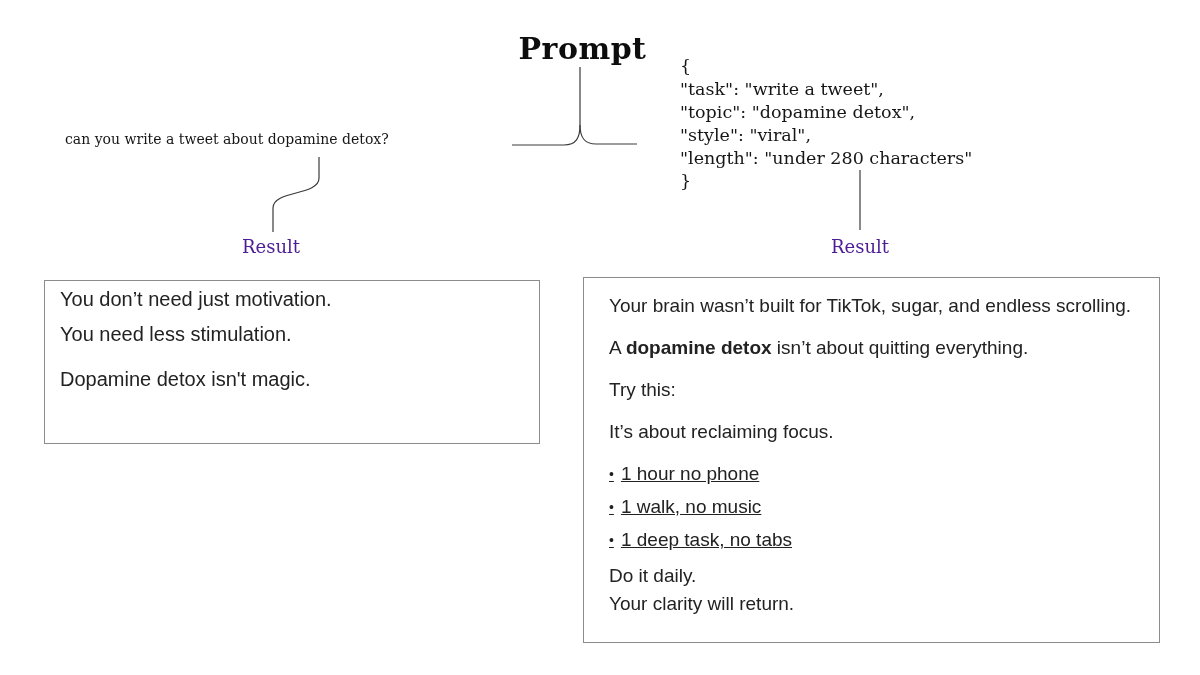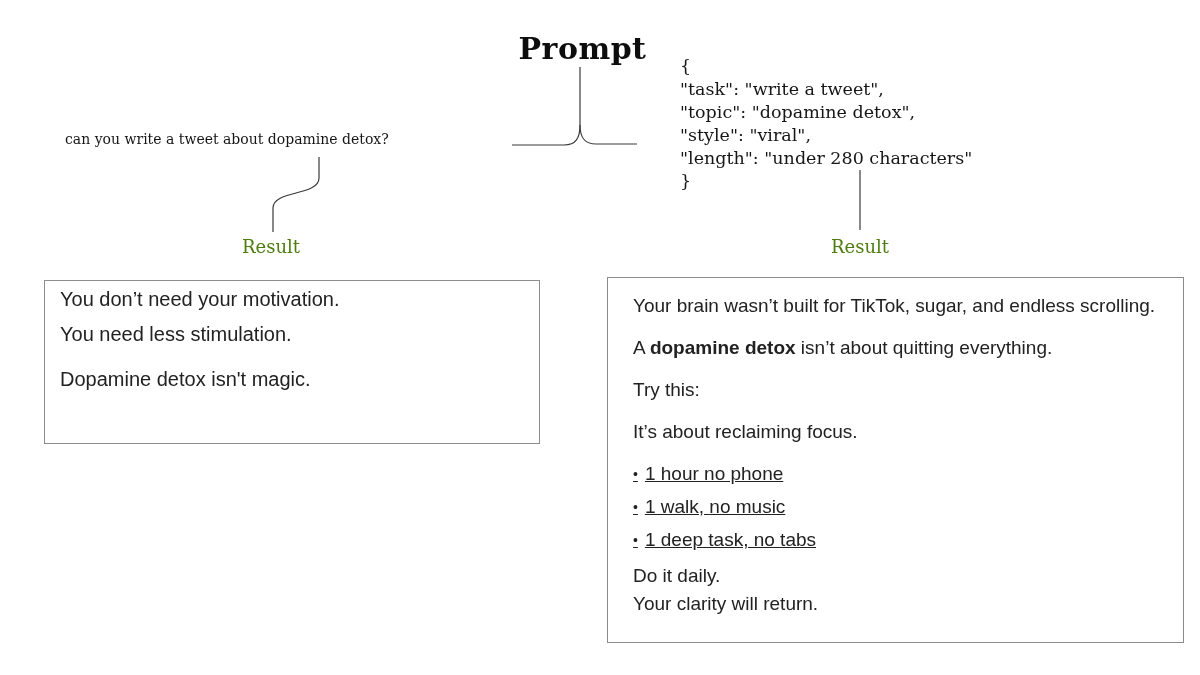--- a/index.html
+++ b/index.html
@@ -32,41 +32,41 @@
   .json-prompt {
     position:absolute; left:680px; top:55px;
     font-family:"DejaVu Serif","Liberation Serif",serif;
     font-size:17.5px; line-height:23px; color:#161616;
   }
 
   
   .result-label {
     position:absolute; top:236px;
     font-family:"DejaVu Serif","Liberation Serif",serif;
-    font-size:18px; color:#4d7c0f;
+    font-size:18px; color:#4c1d95;
     width:120px; text-align:center;
   }
   .result-label.left  { left:211px; }
   .result-label.right { left:800px; }
 
   
   .result-box {
     position:absolute; background:#ffffff;
     border:1px solid #8c8c8c;
   }
   .result-box.plain {
     left:44px; top:280px; width:496px; height:164px;
     padding:8px 14px 0 15px;
     font-size:20px; line-height:20px; color:#222;
   }
   .plain .lline { margin:0 0 15px 0; white-space:nowrap; }
   .plain .lline:nth-child(2) { margin-bottom:25px; }
 
   .result-box.structured {
-    left:607px; top:277px; width:577px; height:366px;
+    left:583px; top:277px; width:577px; height:366px;
     padding:18px 14px 0 25px;
     font-size:19px; line-height:20px; color:#222;
   }
   .structured .rpara   { margin:0 0 22px 0; white-space:nowrap; }
   .structured .rbullet { margin:0 0 13px 0; white-space:nowrap;text-decoration:underline; }
   .structured .blk:nth-child(7) { margin-bottom:16px; }
   .structured .blk:nth-child(8) { margin-bottom:8px; }
   .structured .blk:last-child   { margin-bottom:0; }
   .structured b { font-weight:bold; }
   .bdot { font-size:14px; vertical-align:1px; margin-right:7px; }
@@ -96,21 +96,21 @@
       <div class="jline">"topic": "dopamine detox",</div>
       <div class="jline">"style": "viral",</div>
       <div class="jline">"length": "under 280 characters"</div>
       <div class="jline">}</div>
     </div>
 
   <div class="result-label left">Result</div>
   <div class="result-label right">Result</div>
 
   <div class="result-box plain">
-      <div class="lline">You don’t need your motivation.</div>
+      <div class="lline">You don’t need just motivation.</div>
       <div class="lline">You need less stimulation.</div>
       <div class="lline">Dopamine detox isn't magic.</div>
     </div>
 
   <div class="result-box structured">
       <div class="blk rpara"><span>Your brain wasn’t built for TikTok, sugar, and endless scrolling.</span></div>
       <div class="blk rpara"><span>A </span><b>dopamine detox</b><span> isn’t about quitting everything.</span></div>
       <div class="blk rpara"><span>Try this:</span></div>
       <div class="blk rpara"><span>It’s about reclaiming focus.</span></div>
       <div class="blk rbullet"><span class="bdot">•</span><span>1 hour no phone</span></div>

